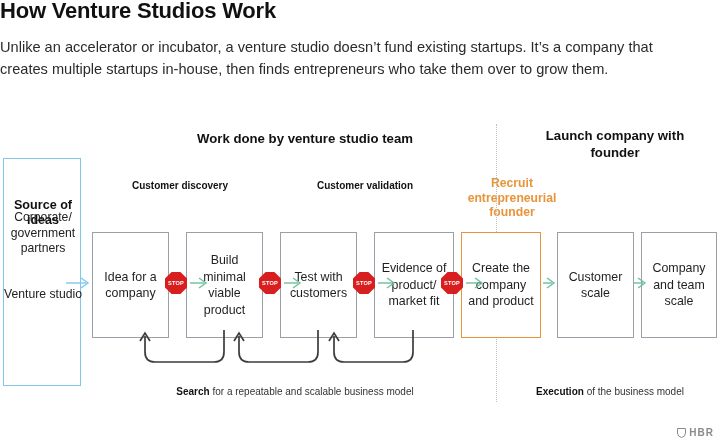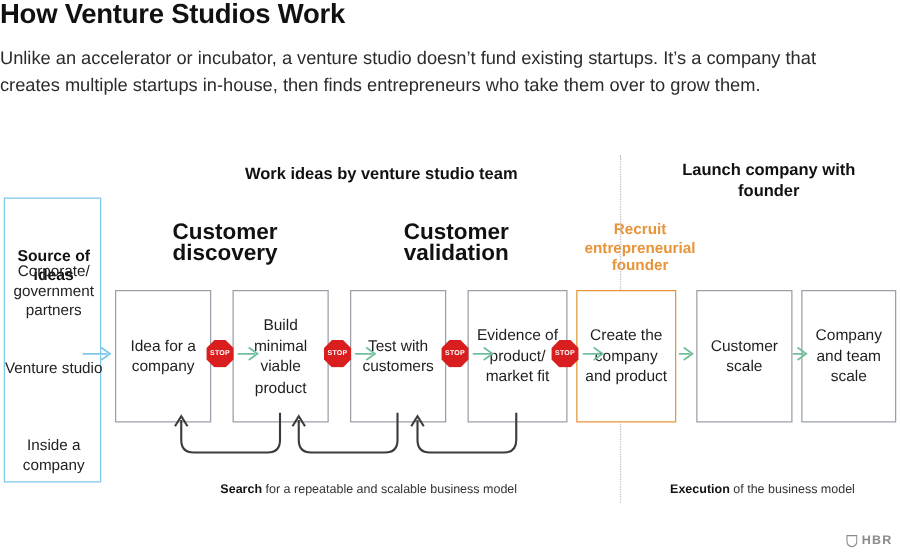--- a/index.html
+++ b/index.html
@@ -29,21 +29,21 @@
   .sec-head {
     position:absolute; text-align:center;
     font-size:13.2px; font-weight:bold; line-height:17px; color:#111;
   }
   #sec-studio { left:150px; top:130px; width:310px; }
   #sec-launch { left:520px; top:127px; width:190px; }
 
   
   .col-label {
     position:absolute; text-align:center;
-    font-size:18px; font-weight:bold; line-height:17px; color:#111;
+    font-size:10px; font-weight:bold; line-height:17px; color:#111;
   }
   #lbl-discovery { left:120px; top:177px; width:120px; }
   #lbl-validation { left:305px; top:177px; width:120px; }
   #lbl-recruit {
     position:absolute; left:452px; top:176px; width:96px;
     text-align:center; font-size:12.2px; font-weight:bold;
     line-height:14.5px; color:#E8943A;margin-left:12px;
   }
 
   
@@ -111,32 +111,31 @@
     display:flex; align-items:center; gap:3px;
     color:#8a8a8a; font-size:10px; font-weight:bold; letter-spacing:1px;
   }
 </style>
 </head>
 <body>
 
 <div id="page-title">How Venture Studios Work</div>
 <div id="deck">Unlike an accelerator or incubator, a venture studio doesn’t fund existing startups. It’s a company that creates multiple startups in-house, then finds entrepreneurs who take them over to grow them.</div>
 
-<div class="sec-head" id="sec-studio">Work ideas by venture studio team</div>
+<div class="sec-head" id="sec-studio">Work done by venture studio team</div>
 <div class="sec-head" id="sec-launch">Launch company with founder</div>
 
 <div class="col-label" id="lbl-discovery">Customer discovery</div>
 <div class="col-label" id="lbl-validation">Customer validation</div>
 <div id="lbl-recruit">Recruit entrepreneurial founder</div>
 
 <div id="source-box">
   <div id="source-title">Source of ideas</div>
   <div class="src-item" id="src-0">Corporate/ government partners</div>
   <div class="src-item" id="src-1">Venture studio</div>
-  <div class="src-item" id="src-2">Inside a company</div>
 </div>
 
 <div id="divider"></div>
 
 <div class="pbox" style="left:92px;width:77px;">
   <span>Idea for a company</span>
   </div>
 
 <div class="pbox" style="left:186px;width:77px;">
   <span>Build minimal viable product</span>

